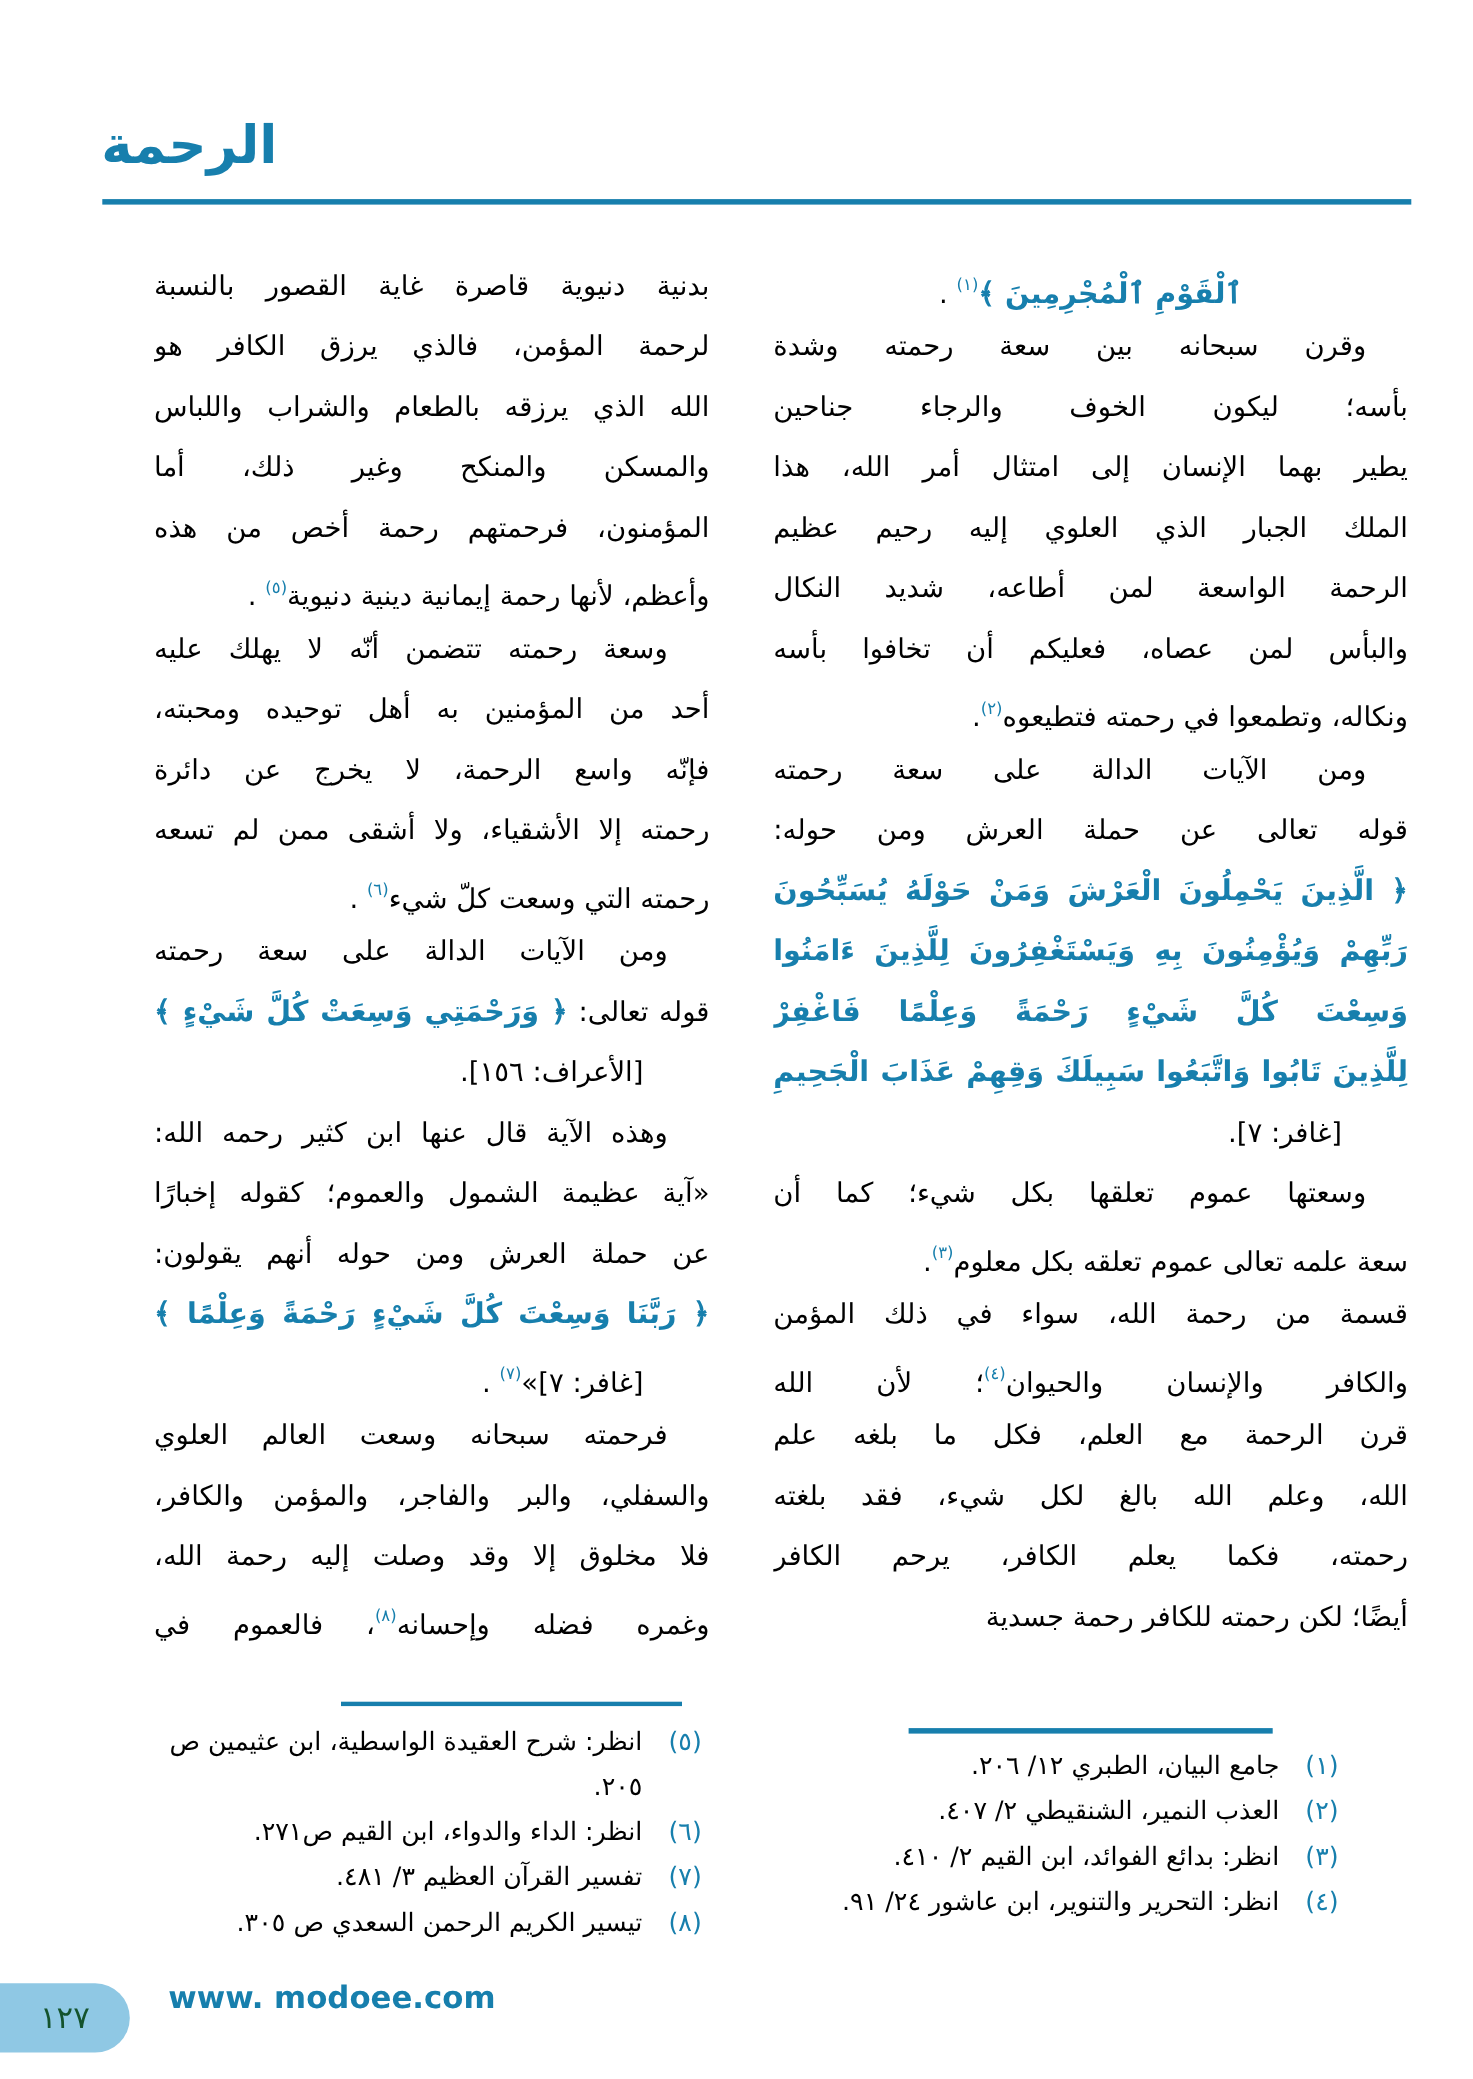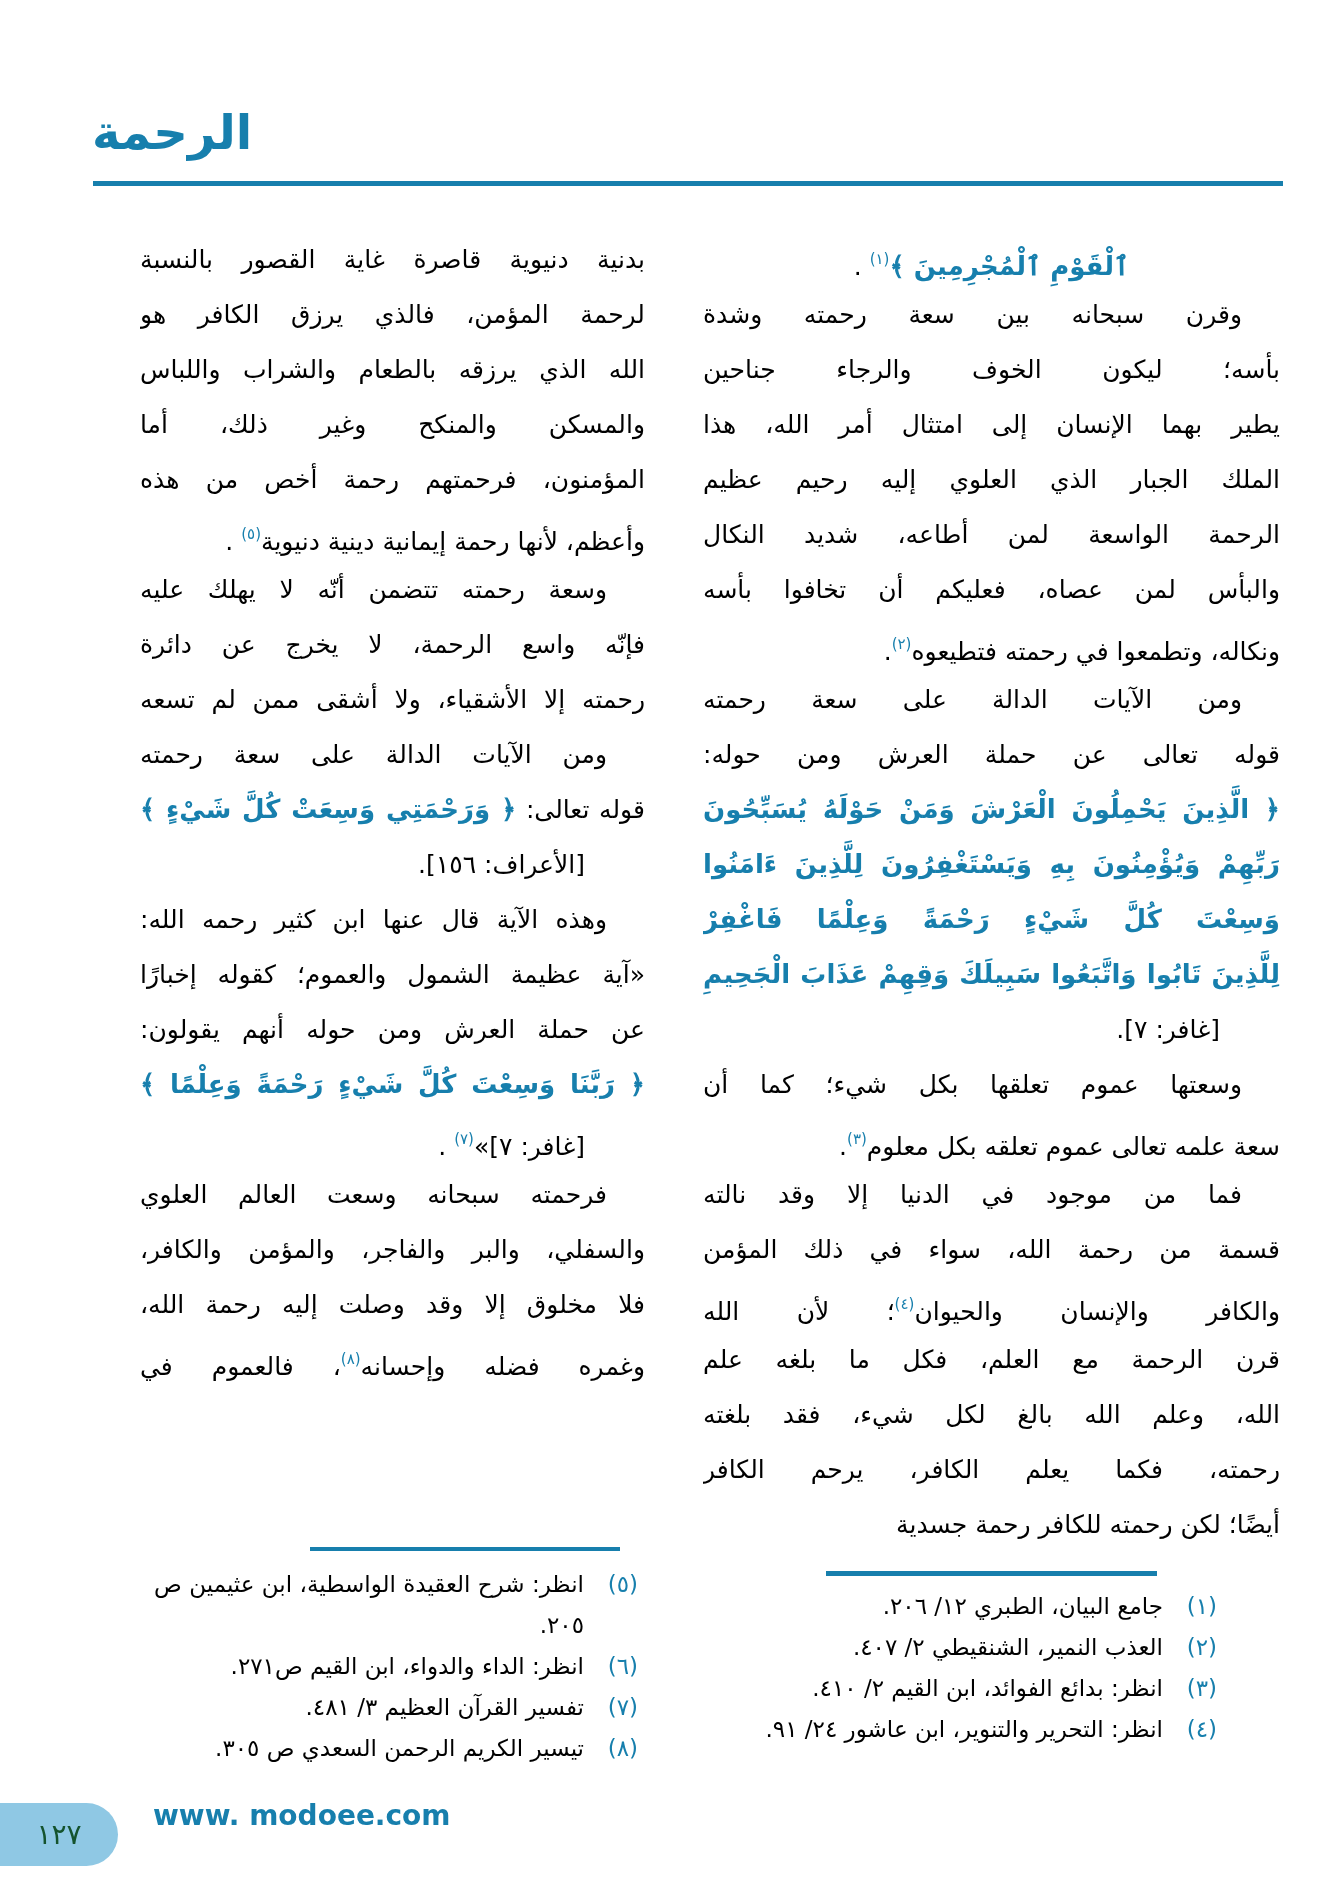--- a/index.html
+++ b/index.html
@@ -78,40 +78,41 @@
       <div class="ln e"><span class="n">ونكاله، وتطمعوا في رحمته فتطيعوه</span><span class="sup">(٢)</span><span class="n">.</span></div>
       <div class="ln pi"><span class="n">ومن الآيات الدالة على سعة رحمته</span></div>
       <div class="ln j"><span class="n">قوله تعالى عن حملة العرش ومن حوله:</span></div>
       <div class="ln j"><span class="q">﴿ الَّذِينَ يَحْمِلُونَ الْعَرْشَ وَمَنْ حَوْلَهُ يُسَبِّحُونَ بِحَمْدِ</span></div>
       <div class="ln j"><span class="q">رَبِّهِمْ وَيُؤْمِنُونَ بِهِ وَيَسْتَغْفِرُونَ لِلَّذِينَ ءَامَنُوا رَبَّنَا</span></div>
       <div class="ln j"><span class="q">وَسِعْتَ كُلَّ شَيْءٍ رَحْمَةً وَعِلْمًا فَاغْفِرْ</span></div>
       <div class="ln j"><span class="q">لِلَّذِينَ تَابُوا وَاتَّبَعُوا سَبِيلَكَ وَقِهِمْ عَذَابَ الْجَحِيمِ ﴾</span></div>
       <div class="ln cite"><span class="n">[غافر: ٧].</span></div>
       <div class="ln pi"><span class="n">وسعتها عموم تعلقها بكل شيء؛ كما أن</span></div>
       <div class="ln e"><span class="n">سعة علمه تعالى عموم تعلقه بكل معلوم</span><span class="sup">(٣)</span><span class="n">.</span></div>
-      <div class="ln pi"><span class="n">فما من موجود في الدنيا إلا وقد نالته</span></div>
       <div class="ln j"><span class="n">قسمة من رحمة الله، سواء في ذلك المؤمن</span></div>
       <div class="ln j"><span class="n">والكافر والإنسان والحيوان</span><span class="sup">(٤)</span><span class="n">؛ لأن الله</span></div>
       <div class="ln j"><span class="n">قرن الرحمة مع العلم، فكل ما بلغه علم</span></div>
       <div class="ln j"><span class="n">الله، وعلم الله بالغ لكل شيء، فقد بلغته</span></div>
       <div class="ln j"><span class="n">رحمته، فكما يعلم الكافر، يرحم الكافر</span></div>
       <div class="ln e"><span class="n">أيضًا؛ لكن رحمته للكافر رحمة جسدية</span></div>
     </div>
 </div>
 <div class="col" id="col-left">
   <div>
       <div class="ln j"><span class="n">بدنية دنيوية قاصرة غاية القصور بالنسبة</span></div>
       <div class="ln j"><span class="n">لرحمة المؤمن، فالذي يرزق الكافر هو</span></div>
       <div class="ln j"><span class="n">الله الذي يرزقه بالطعام والشراب واللباس</span></div>
       <div class="ln j"><span class="n">والمسكن والمنكح وغير ذلك، أما</span></div>
       <div class="ln j"><span class="n">المؤمنون، فرحمتهم رحمة أخص من هذه</span></div>
       <div class="ln e"><span class="n">وأعظم، لأنها رحمة إيمانية دينية دنيوية</span><span class="sup">(٥)</span><span class="n"> .</span></div>
       <div class="ln pi"><span class="n">وسعة رحمته تتضمن أنّه لا يهلك عليه</span></div>
+      <div class="ln j"><span class="n">أحد من المؤمنين به أهل توحيده ومحبته،</span></div>
       <div class="ln j"><span class="n">فإنّه واسع الرحمة، لا يخرج عن دائرة</span></div>
       <div class="ln j"><span class="n">رحمته إلا الأشقياء، ولا أشقى ممن لم تسعه</span></div>
+      <div class="ln e"><span class="n">رحمته التي وسعت كلّ شيء</span><span class="sup">(٦)</span><span class="n"> .</span></div>
       <div class="ln pi"><span class="n">ومن الآيات الدالة على سعة رحمته</span></div>
       <div class="ln j"><span class="n">قوله تعالى: </span><span class="q">﴿ وَرَحْمَتِي وَسِعَتْ كُلَّ شَيْءٍ ﴾</span></div>
       <div class="ln cite"><span class="n">[الأعراف: ١٥٦].</span></div>
       <div class="ln pi"><span class="n">وهذه الآية قال عنها ابن كثير رحمه الله:</span></div>
       <div class="ln j"><span class="n">«آية عظيمة الشمول والعموم؛ كقوله إخبارًا</span></div>
       <div class="ln j"><span class="n">عن حملة العرش ومن حوله أنهم يقولون:</span></div>
       <div class="ln j"><span class="q">﴿ رَبَّنَا وَسِعْتَ كُلَّ شَيْءٍ رَحْمَةً وَعِلْمًا ﴾</span></div>
       <div class="ln cite"><span class="n">[غافر: ٧]»</span><span class="sup">(٧)</span><span class="n"> .</span></div>
       <div class="ln pi"><span class="n">فرحمته سبحانه وسعت العالم العلوي</span></div>
       <div class="ln j"><span class="n">والسفلي، والبر والفاجر، والمؤمن والكافر،</span></div>

